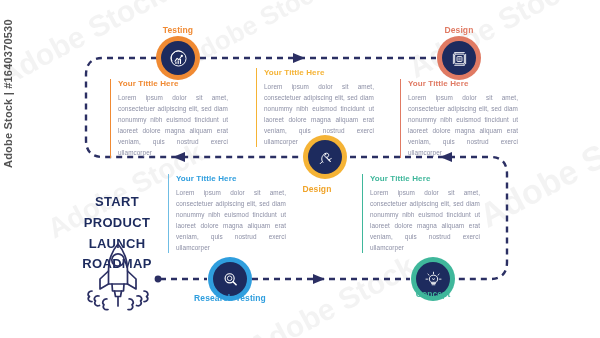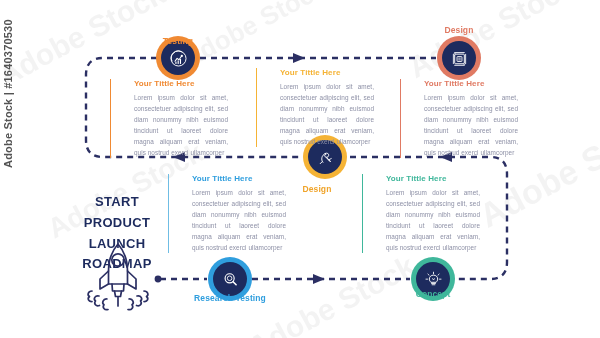--- a/index.html
+++ b/index.html
@@ -74,21 +74,21 @@
     font-size: 8.5px;
     font-weight: 700;
     white-space: nowrap;
     text-align: center;
     letter-spacing: 0.1px;
   }
 
   
   .card {
     position: absolute;
-    padding-left: 23px;
+    padding-left: 7px;
     box-sizing: border-box;
   }
   .card .ttl {
     font-size: 8px;
     font-weight: 700;
     margin: 0 0 4px 0;
     letter-spacing: 0.1px;
   }
   .card .body {
     font-size: 6.4px;
@@ -157,21 +157,21 @@
         <circle cx="12" cy="12" r="8.6" fill="none" stroke="#ffffff" stroke-width="1.1"></circle>
         <path d="M4.6 15 A8 8 0 0 1 16 4.6" fill="none" stroke="#ffffff" stroke-width="1.1" stroke-linecap="round"></path>
         <path d="M8 15.2 L10.4 11.8 L12.6 13.4 L15.6 9.2" fill="none" stroke="#ffffff" stroke-width="1.2" stroke-linecap="round" stroke-linejoin="round"></path>
         <circle cx="15.8" cy="9" r="1.3" fill="#ffffff"></circle>
         <rect x="8.4" y="15.6" width="1.3" height="2.6" fill="#ffffff"></rect>
         <rect x="11" y="14.2" width="1.3" height="4" fill="#ffffff"></rect>
         <rect x="13.6" y="12.6" width="1.3" height="5.6" fill="#ffffff"></rect>
       </svg>
     </div>
   </div>
-  <div class="node-label" style="left:141px; top:25px; width:74px; color:#f08a33;margin-top:11px;">Testing</div>
+  <div class="node-label" style="left:141px; top:25px; width:74px; color:#f08a33;">Testing</div>
 
   <div class="node" style="left:437px; top:36px; background:#e07a63;">
     <div class="inner">
       <svg width="21" height="21" viewBox="0 0 24 24">
         <rect x="6.5" y="7" width="11" height="11" rx="1" fill="none" stroke="#ffffff" stroke-width="1.1"></rect>
         <rect x="9.2" y="9.8" width="5.6" height="5.6" rx="0.6" fill="none" stroke="#ffffff" stroke-width="1"></rect>
         <path d="M11 11.6 L13 11.6 M11 13.6 L13 13.6" stroke="#ffffff" stroke-width="0.9" stroke-linecap="round"></path>
         <path d="M6.5 5.2 L17.5 5.2 M6.5 19.8 L17.5 19.8" stroke="#ffffff" stroke-width="1" stroke-linecap="round"></path>
         <path d="M5 7.2 L5 17.8 M19 7.2 L19 17.8" stroke="#ffffff" stroke-width="1" stroke-linecap="round"></path>
         <circle cx="6.5" cy="7" r="1" fill="#1d2b5e" stroke="#ffffff" stroke-width="0.8"></circle>

